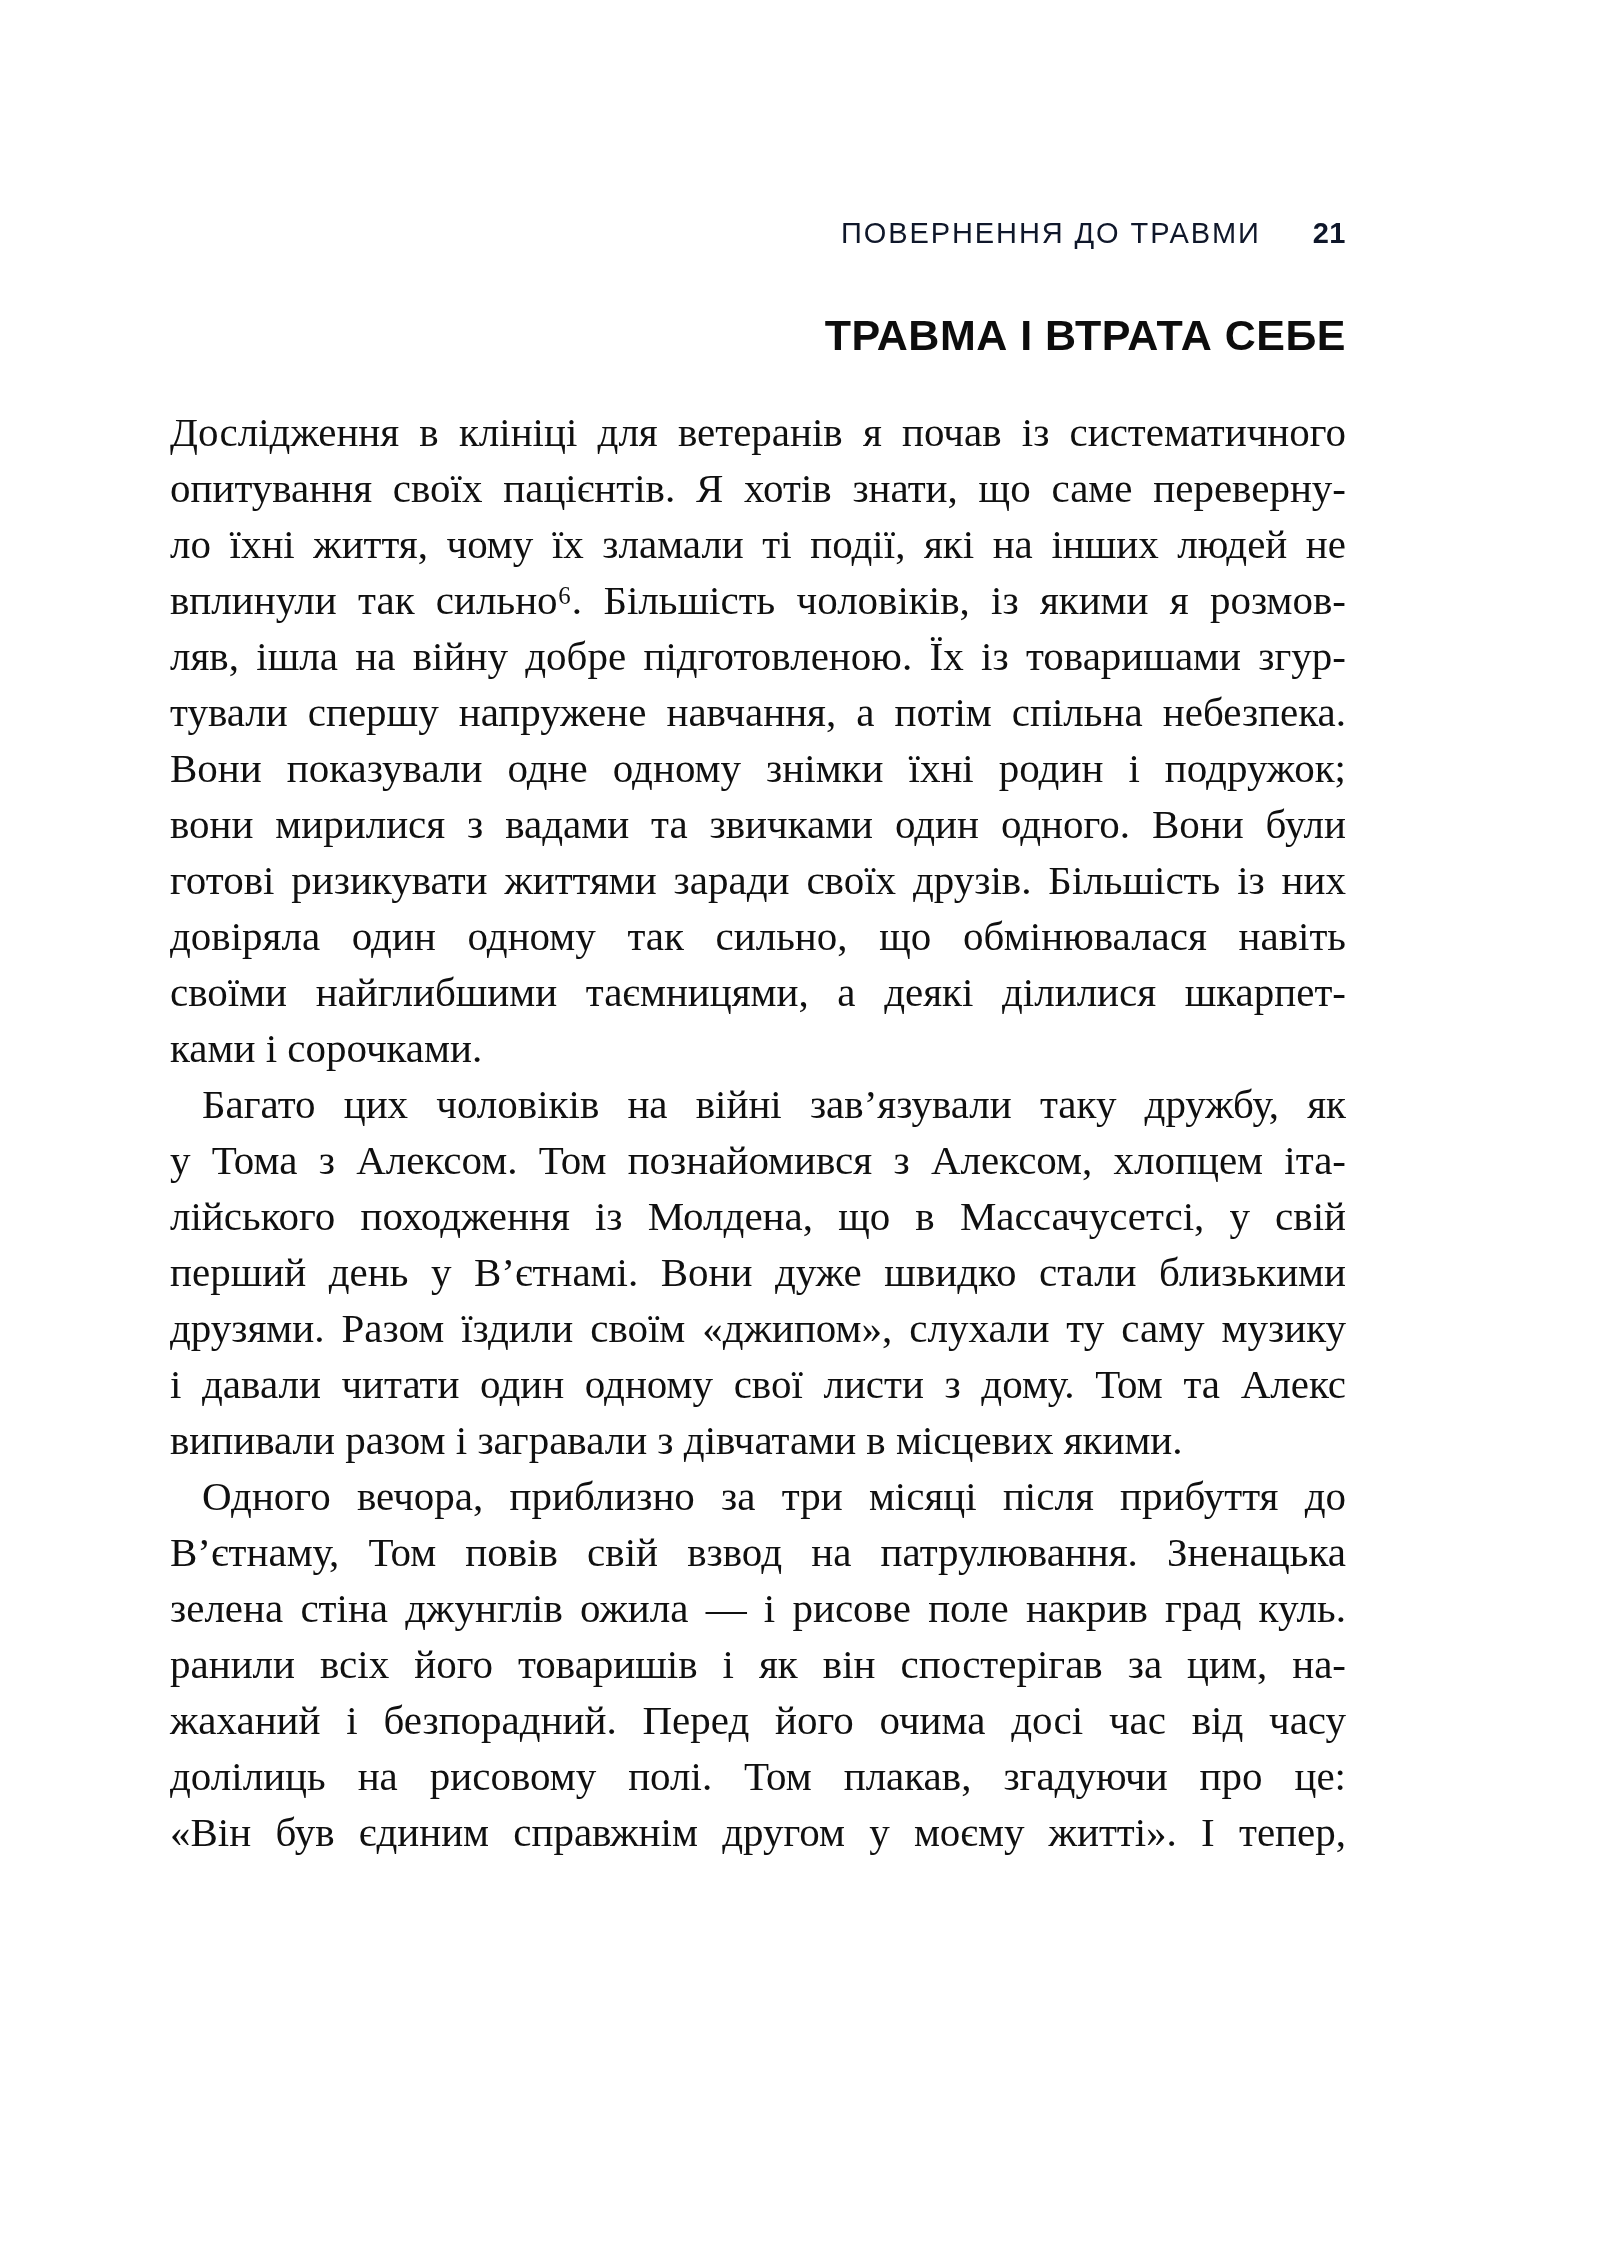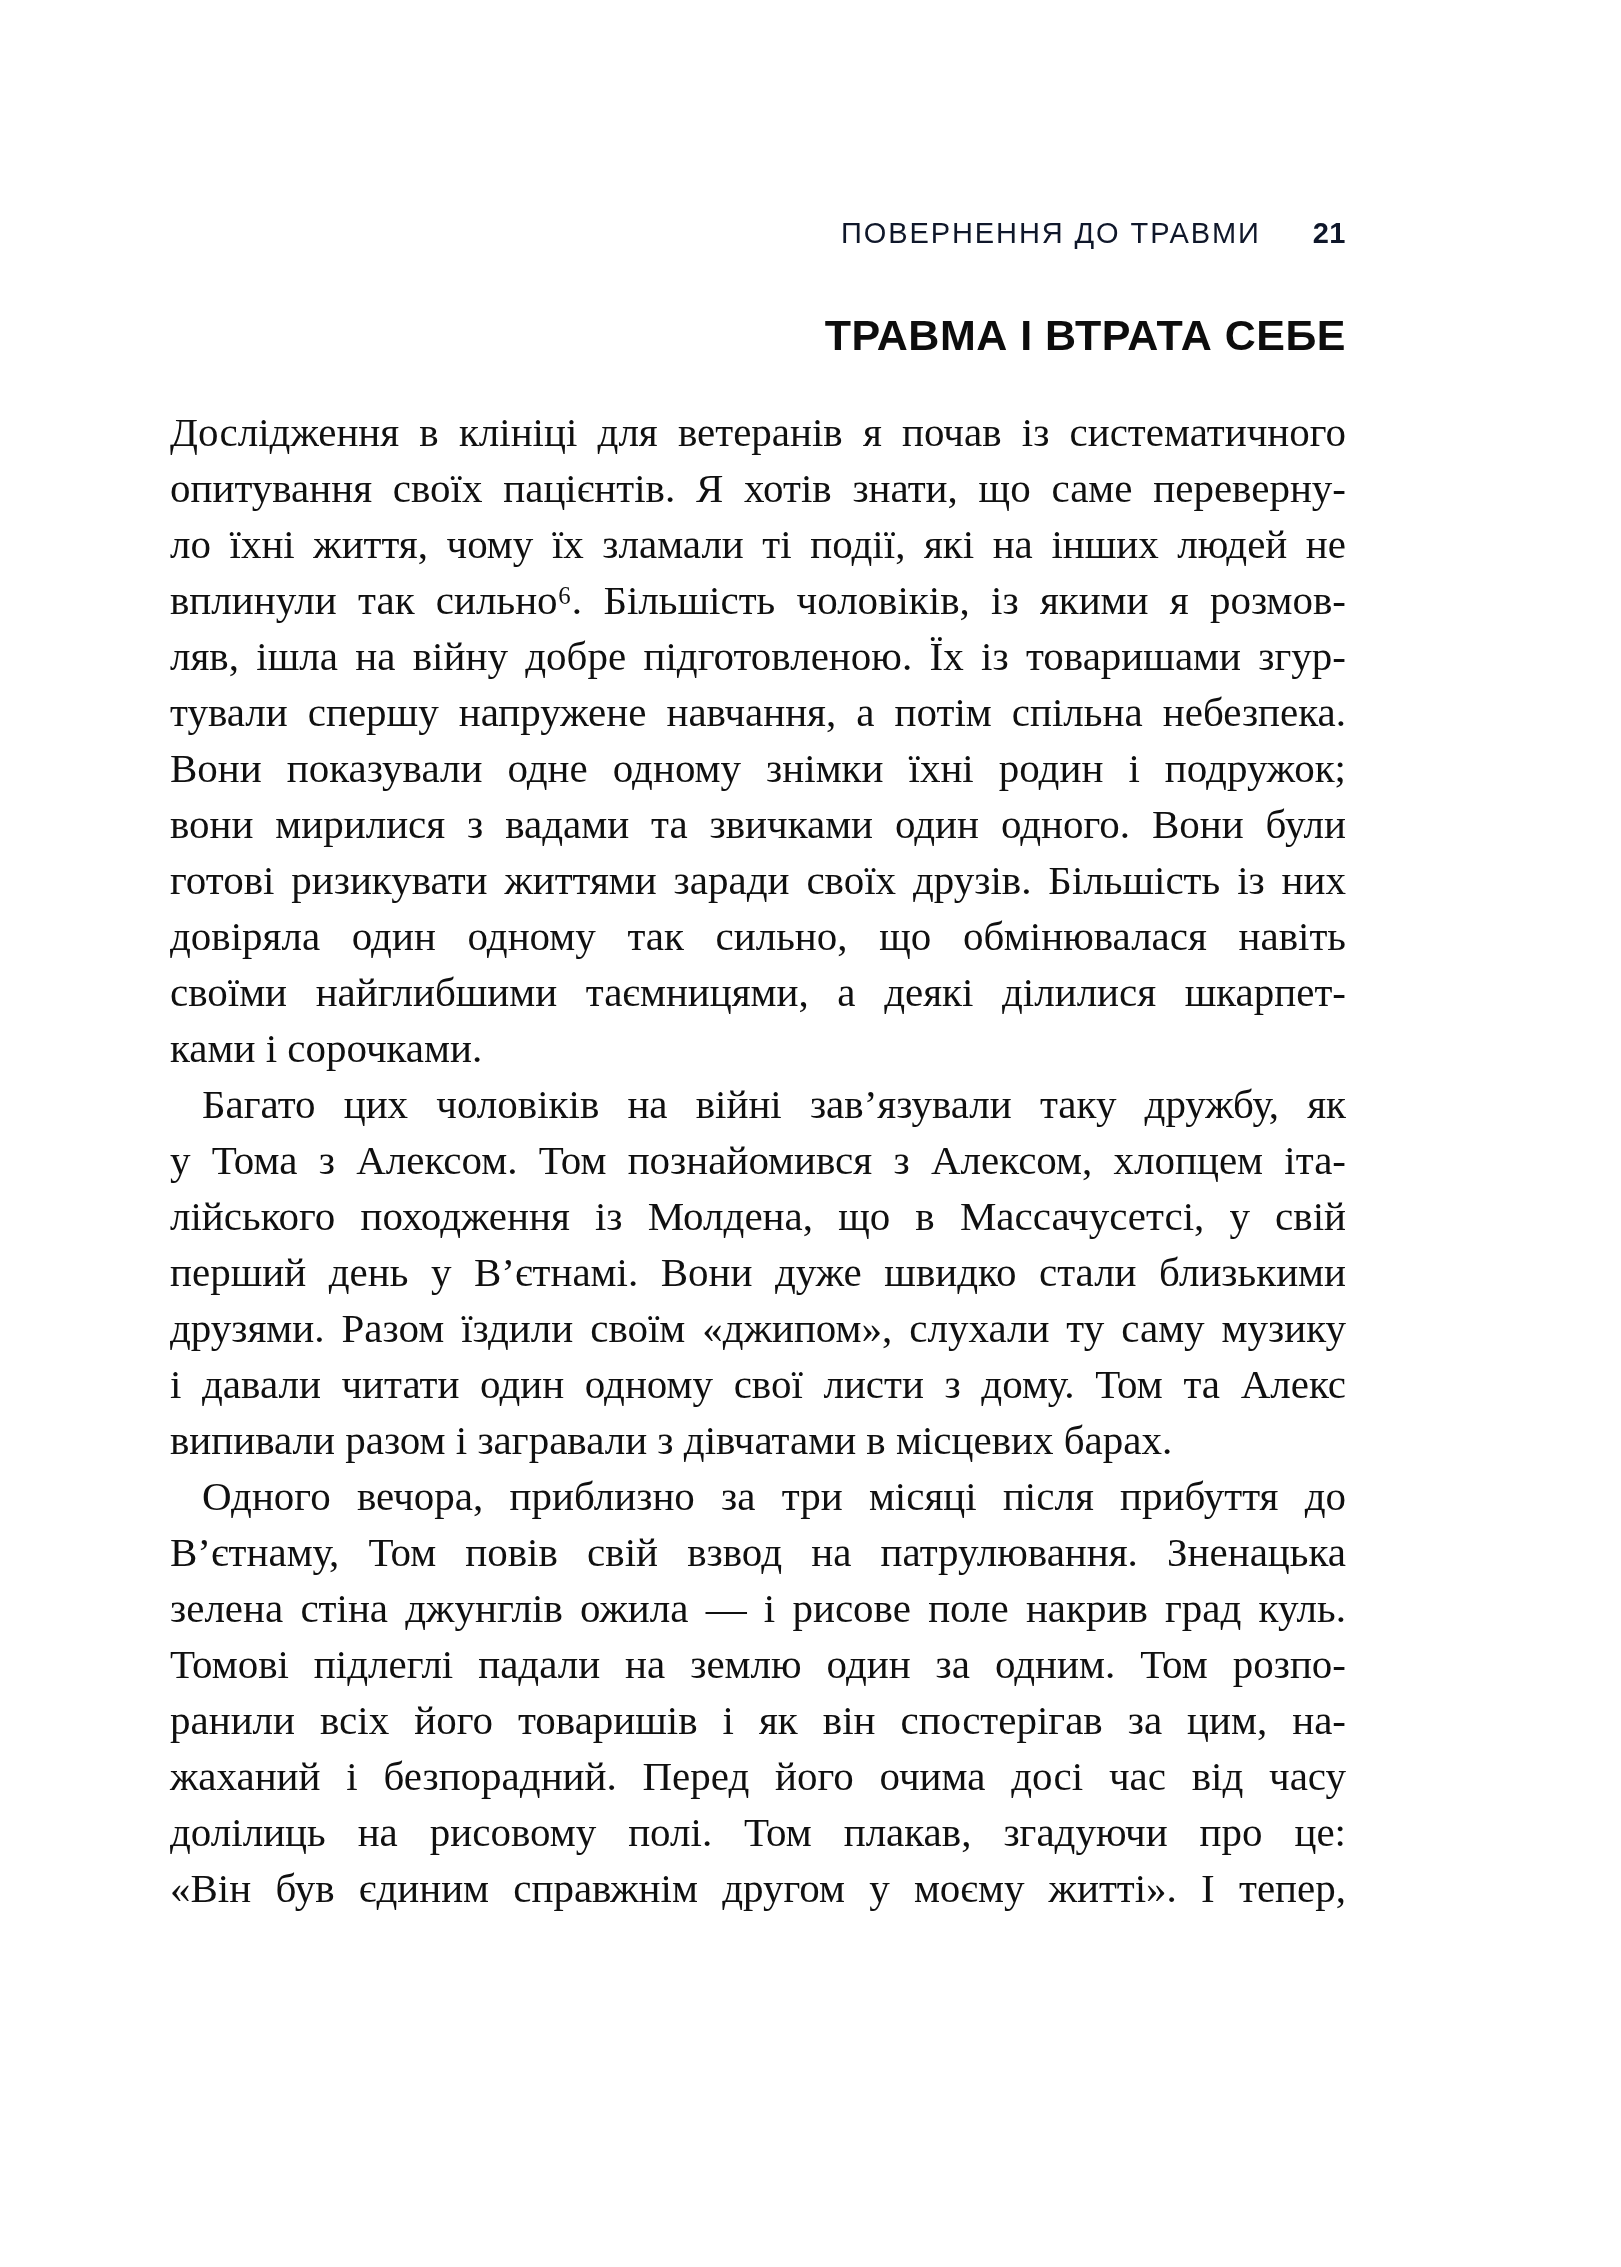--- a/index.html
+++ b/index.html
@@ -75,27 +75,26 @@
         <div class="line">своїми найглибшими таємницями, а деякі ділилися шкарпет-</div>
         <div class="line flush">ками і сорочками.</div>
       </div>
       <div class="paragraph">
         <div class="line indent">Багато цих чоловіків на війні зав’язували таку дружбу, як</div>
         <div class="line">у Тома з Алексом. Том познайомився з Алексом, хлопцем іта-</div>
         <div class="line">лійського походження із Молдена, що в Массачусетсі, у свій</div>
         <div class="line">перший день у В’єтнамі. Вони дуже швидко стали близькими</div>
         <div class="line">друзями. Разом їздили своїм «джипом», слухали ту саму музику</div>
         <div class="line">і давали читати один одному свої листи з дому. Том та Алекс</div>
-        <div class="line flush">випивали разом і загравали з дівчатами в місцевих барах.</div>
+        <div class="line flush">випивали разом і загравали з дівчатами в місцевих якими.</div>
       </div>
       <div class="paragraph">
         <div class="line indent">Одного вечора, приблизно за три місяці після прибуття до</div>
         <div class="line">В’єтнаму, Том повів свій взвод на патрулювання. Зненацька</div>
         <div class="line">зелена стіна джунглів ожила — і рисове поле накрив град куль.</div>
-        <div class="line">Томові підлеглі падали на землю один за одним. Том розпо-</div>
         <div class="line">ранили всіх його товаришів і як він спостерігав за цим, на-</div>
         <div class="line">жаханий і безпорадний. Перед його очима досі час від часу</div>
         <div class="line">долілиць на рисовому полі. Том плакав, згадуючи про це:</div>
         <div class="line">«Він був єдиним справжнім другом у моєму житті». І тепер,</div>
       </div>
     </main>
 
 </div>
 
 

